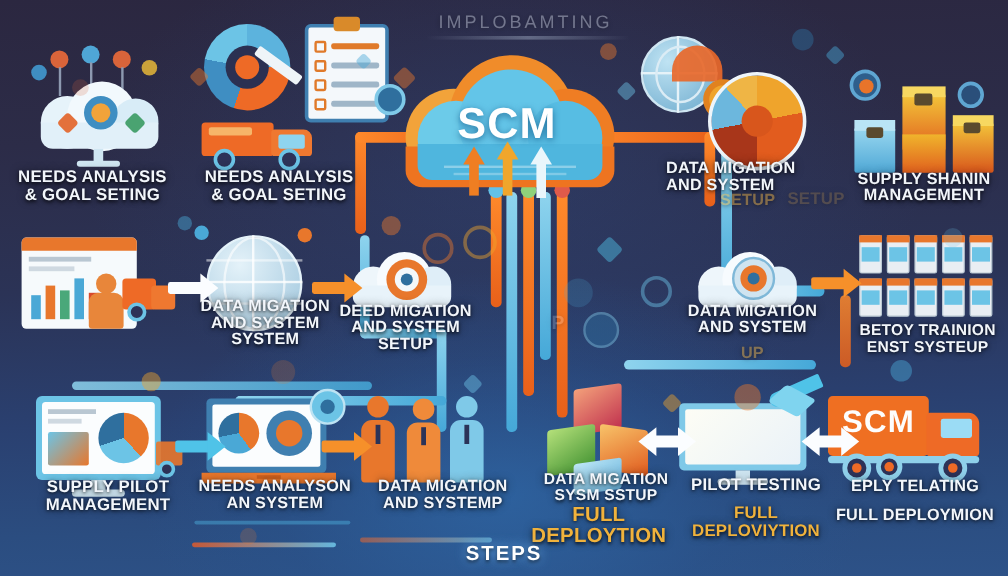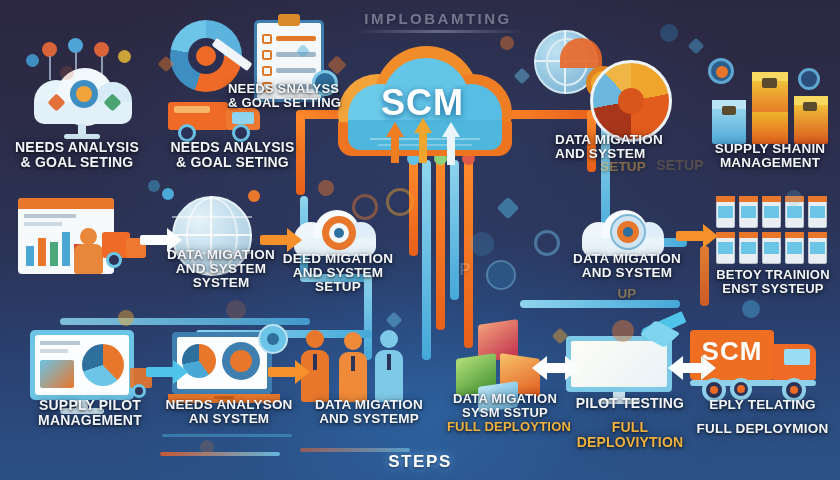--- a/index.html
+++ b/index.html
@@ -58,21 +58,21 @@
   
   .cloudshape { position:absolute; border-radius:50%; }
   .mon-stand { position:absolute; background:#cfe6f2; }
   .mon-base { position:absolute; background:#cfe6f2; border-radius:3px; }
 
   
   .dot { position:absolute; border-radius:50%; }
   .diam { position:absolute; transform:rotate(45deg); border-radius:3px; }
 
   .title {
-    position:absolute; color:#c9cfdd; font-weight:bold;
+    position:absolute; color:#c9cfdd; font-weight:normal;
     letter-spacing:2.5px; text-shadow:0 1px 4px rgba(0,0,0,.6);padding-left:36px;
   }
   .steps-badge {
     position:absolute; color:#ffffff; font-weight:bold; letter-spacing:1.6px;
     text-shadow:0 0 10px rgba(120,190,255,.9), 0 1px 3px rgba(0,0,0,.7);
   }
 </style>
 </head>
 <body>
 
@@ -186,22 +186,20 @@
     <div style="position:absolute;left:8px;top:20px;width:10px;height:10px;border:2px solid #e07a2a;border-radius:2px;"></div>
     <div style="position:absolute;left:22px;top:22px;width:40px;height:5px;background:#e07a2a;border-radius:2px;"></div>
     <div style="position:absolute;left:8px;top:36px;width:10px;height:10px;border:2px solid #e07a2a;border-radius:2px;"></div>
     <div style="position:absolute;left:22px;top:38px;width:40px;height:5px;background:#9fb6c8;border-radius:2px;"></div>
     <div style="position:absolute;left:8px;top:52px;width:10px;height:10px;border:2px solid #e07a2a;border-radius:2px;"></div>
     <div style="position:absolute;left:22px;top:54px;width:40px;height:5px;background:#9fb6c8;border-radius:2px;"></div>
     <div style="position:absolute;left:8px;top:68px;width:10px;height:10px;border:2px solid #e07a2a;border-radius:2px;"></div>
     <div style="position:absolute;left:22px;top:70px;width:40px;height:5px;background:#9fb6c8;border-radius:2px;"></div>
     <div class="dot" style="left:58px;top:56px;width:26px;height:26px;background:#2f6f9e;border:3px solid #7fc9e8;"></div>
   </div>
-  <div class="lbl" style="left:228px;top:82px;width:150px;font-size:13px;text-align:left;">NEEDS SNALYSS
-&amp; GOAL SETTING</div>
 
   <div class="node" style="left:534px;top:16px;width:140px;height:130px;">
 
     <div style="position:absolute;left:0px;top:14px;width:64px;height:64px;border-radius:50%;background:radial-gradient(circle at 34% 32%, #bfe3f3, #6ba9cc);border:2px solid #cfe6f2;"></div>
     <div style="position:absolute;left:0px;top:44px;width:64px;height:2px;background:#e6f2f8;"></div>
     <div style="position:absolute;left:30px;top:14px;width:2px;height:64px;background:#e6f2f8;"></div>
     <div style="position:absolute;left:12px;top:22px;width:42px;height:48px;border:2px solid #dbecf5;border-radius:50%;"></div>
 
     <div style="position:absolute;left:26px;top:22px;width:42px;height:30px;background:#e8682a;border-radius:40px 40px 0 0;opacity:.92;"></div>
 
@@ -375,21 +373,21 @@
 AND SYSTEMP</div>
 
   <div class="node" style="left:452px;top:322px;width:90px;height:78px;">
     <div style="position:absolute;left:26px;top:0px;width:40px;height:38px;background:linear-gradient(150deg,#f3a07a,#c0304e);border-radius:3px;transform:skewY(-8deg);"></div>
     <div style="position:absolute;left:4px;top:34px;width:40px;height:38px;background:linear-gradient(150deg,#b4e07a,#3f9030);border-radius:3px;transform:skewY(-8deg);"></div>
     <div style="position:absolute;left:48px;top:34px;width:40px;height:38px;background:linear-gradient(150deg,#f8c46a,#e05a1e);border-radius:3px;transform:skewY(8deg);"></div>
     <div style="position:absolute;left:26px;top:62px;width:40px;height:26px;background:linear-gradient(150deg,#bfe8f7,#6ab4dd);border-radius:3px;transform:skewY(-8deg);"></div>
   </div>
   <div class="lbl" style="left:430px;top:392px;width:150px;font-size:13px;">DATA MIGATION
 SYSM SSTUP</div>
-  <div class="lbl" style="left:434px;top:420px;width:150px;font-size:13px;color:#f0b23c;">FULL DEPLOYTION</div>
+  <div class="lbl" style="left:424px;top:420px;width:150px;font-size:17px;color:#f0b23c;">FULL DEPLOYTION</div>
 
   <div class="node" style="left:566px;top:336px;width:116px;height:72px;">
     <div style="position:absolute;left:0;top:0;width:106px;height:56px;background:#7fc9e8;border-radius:4px;"></div>
     <div style="position:absolute;left:5px;top:5px;width:96px;height:46px;background:linear-gradient(135deg,#fdfdf5,#eaf2f8);border-radius:2px;"></div>
     <div class="mon-stand" style="left:47px;top:56px;width:12px;height:9px;"></div>
     <div class="mon-base" style="left:32px;top:63px;width:42px;height:5px;"></div>
 
     <div style="position:absolute;left:74px;top:-16px;width:46px;height:12px;background:#4fc3e8;border-radius:8px 2px 2px 8px;transform:rotate(-24deg);"></div>
     <div style="position:absolute;left:80px;top:-12px;width:28px;height:20px;background:#7fd4ef;border-radius:3px;transform:rotate(28deg) skewX(-20deg);"></div>
   </div>

